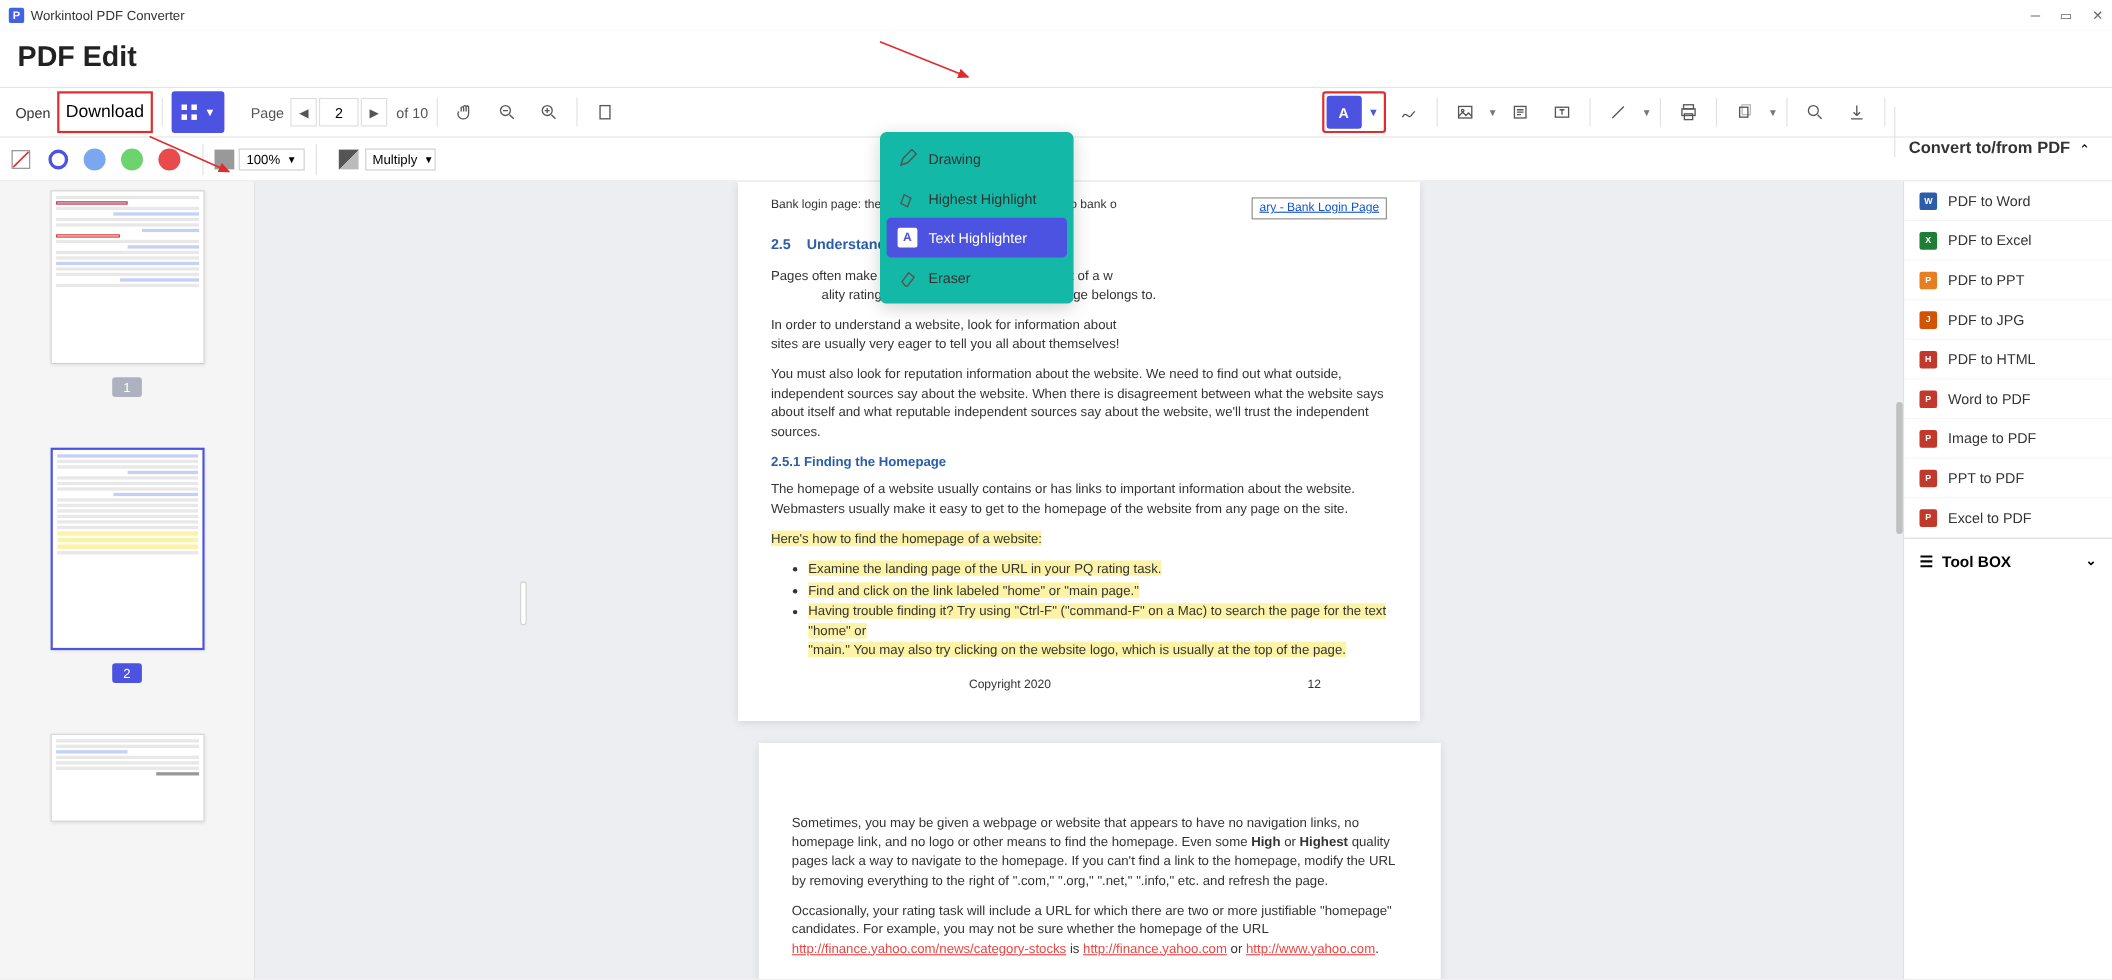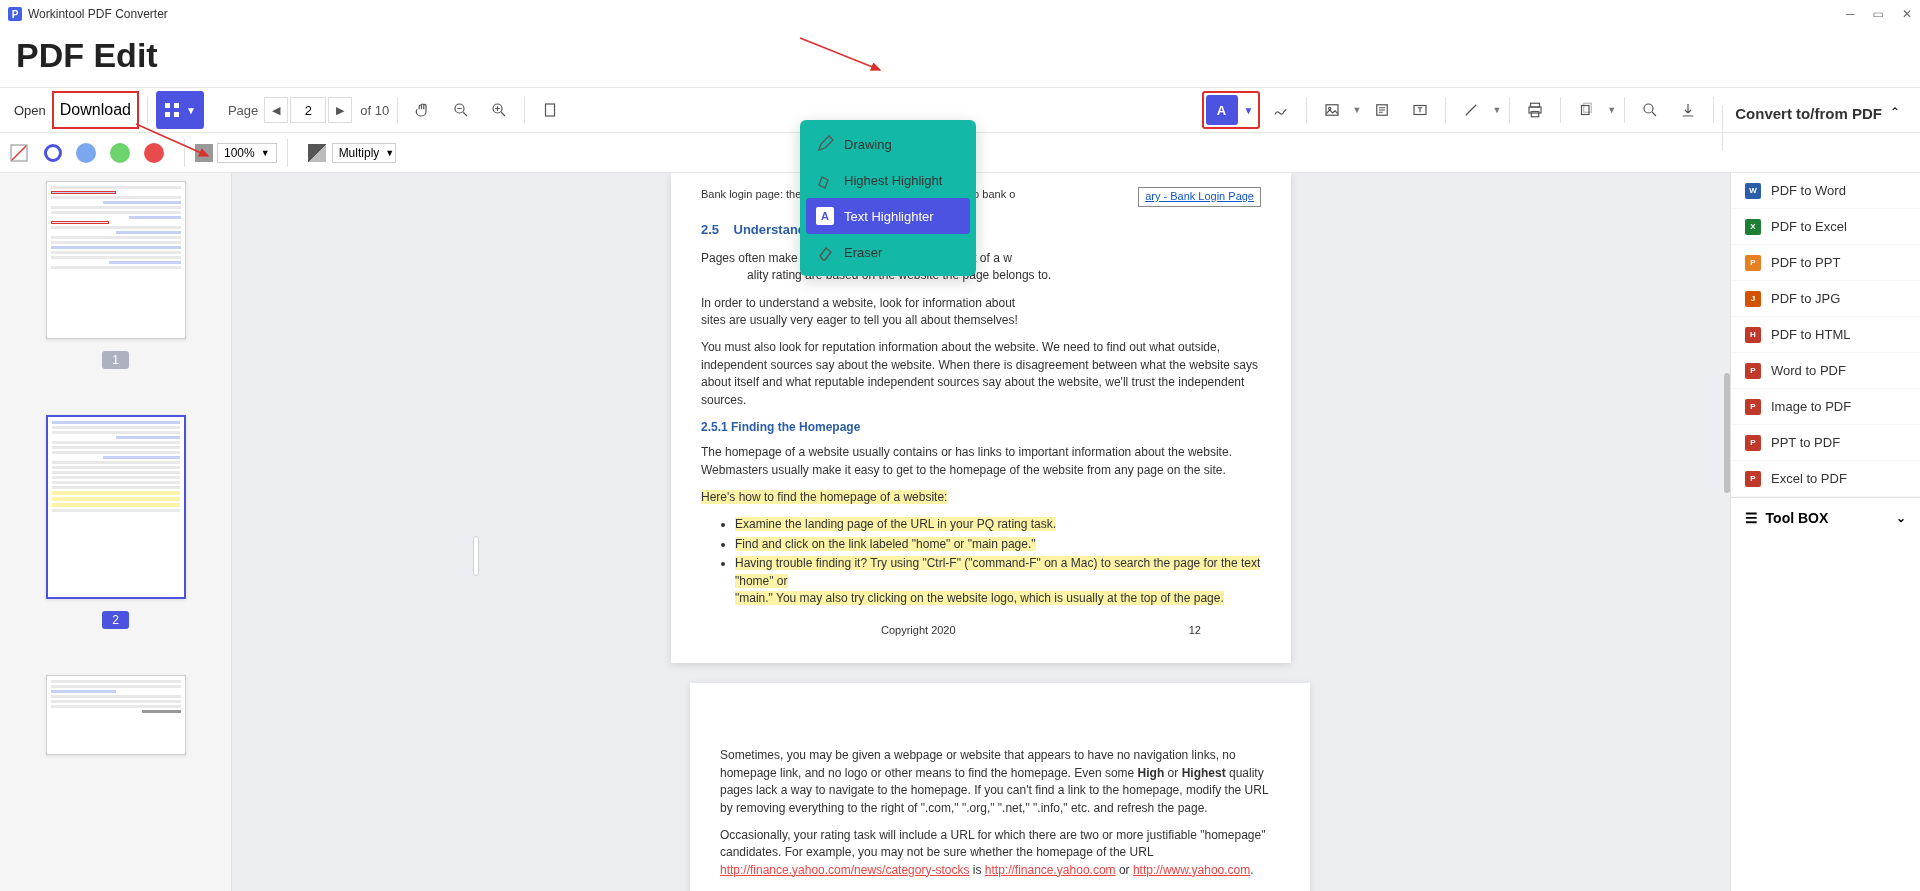--- a/index.html
+++ b/index.html
@@ -4,21 +4,21 @@
 <style>
 * { margin: 0; padding: 0; box-sizing: border-box; font-family: -apple-system, BlinkMacSystemFont, "Segoe UI", sans-serif; }
 body { width: 1920px; height: 891px; background: #f0f0f0; overflow: hidden; position: relative; }
 
 .titlebar { height: 28px; background: #fff; display: flex; align-items: center; padding: 0 8px; font-size: 12px; color: #333; }
 .titlebar .logo { width: 14px; height: 14px; background: #4461e6; border-radius: 2px; margin-right: 6px; display:flex; align-items:center; justify-content:center; color:#fff; font-size:10px; font-weight:bold; }
 .titlebar .win-controls { margin-left: auto; display: flex; gap: 18px; color:#666; }
 .titlebar .win-controls span { cursor: pointer; font-size: 12px; }
 
 .header { background: #fff; padding: 8px 16px 12px 16px; }
-.header h1 { font-size: 34px; font-weight: 600; color: #222; }
+.header h1 { font-size: 26px; font-weight: 600; color: #222; }
 
 .toolbar { height: 46px; background: #fff; border-top: 1px solid #e5e5e5; border-bottom: 1px solid #e5e5e5; display: flex; align-items: center; padding: 0 8px; gap: 4px; position: relative; }
 .tb-btn { padding: 4px 6px; font-size: 13px; color: #333; cursor: pointer; border-radius: 3px; }
 .tb-divider { width: 1px; height: 26px; background: #e0e0e0; margin: 0 4px; }
 .tb-icon { width: 34px; height: 34px; display: flex; align-items: center; justify-content: center; border-radius: 4px; cursor: pointer; color: #555; }
 .tb-icon svg { width: 18px; height: 18px; }
 
 .open-download { display:flex; align-items:center; }
 .download-box { border: 2px solid #de2d2d; padding: 0 6px; height: 38px; display:flex; align-items:center; }
 
@@ -30,21 +30,21 @@
 .page-nav .arrow { width:24px; height:26px; border:1px solid #ddd; display:flex; align-items:center; justify-content:center; font-size:11px; color:#555; cursor:pointer; background:#fff; }
 .page-nav .num { width:36px; height:26px; border:1px solid #ddd; display:flex; align-items:center; justify-content:center; font-size:13px; background:#fff; }
 .page-nav .of { font-size:13px; color:#555; margin-left:6px; }
 
 .toolbar-right { margin-left: auto; display:flex; align-items:center; gap:4px; }
 
 .highlight-group { border: 2px solid #de2d2d; display:flex; align-items:center; height:38px; border-radius:3px; position:relative; }
 .highlight-btn { background:#4b53e0; color:#fff; width:32px; height:30px; display:flex; align-items:center; justify-content:center; border-radius:3px; margin:2px; font-weight:bold; font-size:13px; }
 .highlight-caret { width:18px; display:flex; align-items:center; justify-content:center; font-size:10px; color:#4b53e0; }
 
-.convert-section { display:flex; align-items:flex-start; padding: 0 12px; border-left:1px solid #e0e0e0; height:46px;margin-top:35px; }
+.convert-section { display:flex; align-items:flex-end; padding: 0 12px; border-left:1px solid #e0e0e0; height:46px;margin-top:35px; }
 .convert-label { font-size:15px; font-weight:600; color:#333; }
 .convert-caret { margin-left:8px; font-size:12px; }
 
 .subtoolbar { height: 40px; background:#fff; border-bottom:1px solid #e5e5e5; display:flex; align-items:center; padding:0 8px; gap:14px; }
 .color-swatch { width:20px; height:20px; border-radius:50%; cursor:pointer; }
 .color-swatch.outlined { border: 3px solid #4b53e0; background:transparent; width:18px; height:18px; }
 .opacity-grp { display:flex; align-items:center; gap:4px; border-left:1px solid #e0e0e0; border-right:1px solid #e0e0e0; padding:0 10px; height:28px; margin-left:6px;}
 .opacity-box { width:18px; height:18px; background:#ccc; }
 .opacity-sel { border:1px solid #ccc; padding:2px 6px; font-size:12px; display:flex; align-items:center; gap:6px; }
 .blend-grp { display:flex; align-items:center; gap:6px; margin-left:6px; }

